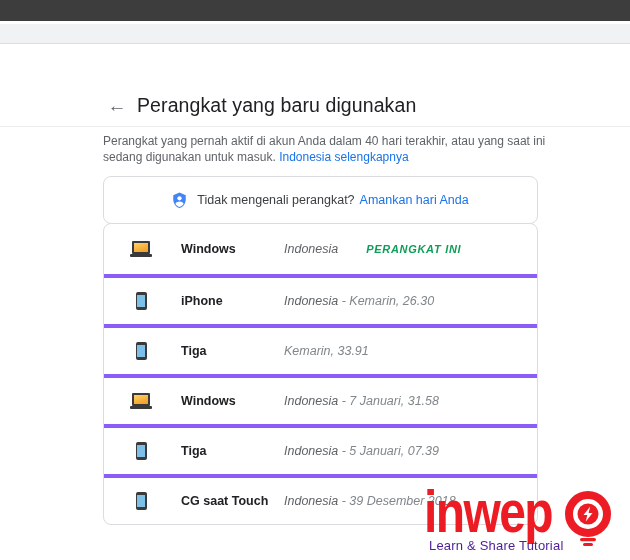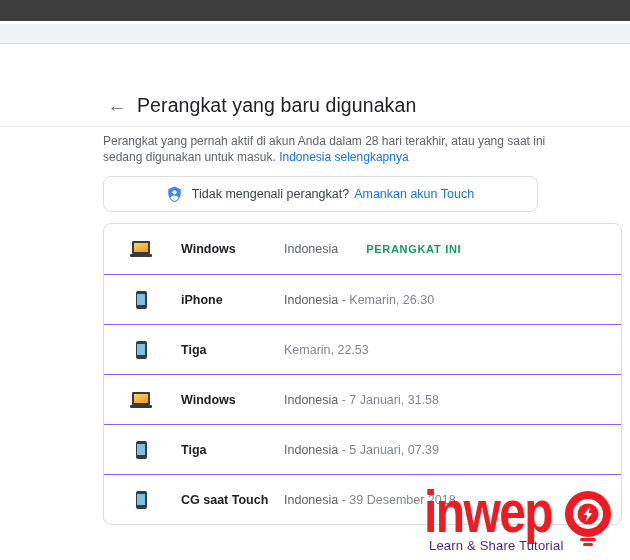--- a/index.html
+++ b/index.html
@@ -21,37 +21,37 @@
   }
   .page-title { font-size:19.5px; color:#202124; margin-left:7px; letter-spacing:0.1px; }
 
   .desc {
     position:absolute; top:133px; left:103px; width:452px;
     font-size:12px; line-height:16px; color:#5f6368;
   }
   .desc a { color:#1a73e8; text-decoration:none; }
 
   .alert-card {
-    position:absolute; top:176px; left:103px; width:435px; height:36px;
+    position:absolute; top:176px; left:103px; width:435px; height:48px;
     border:1px solid #dadce0; border-radius:8px; background:#fff;
     display:flex; align-items:center; justify-content:center;
     font-size:12.5px; color:#3c4043;
   }
   .alert-card .shield { display:flex; margin-right:10px; }
   .alert-card a { color:#1a73e8; text-decoration:none; margin-left:5px; }
 
   .device-card {
-    position:absolute; top:223px; left:103px; width:519px;
+    position:absolute; top:223px; left:103px; width:435px;
     border:1px solid #dadce0; border-radius:8px; background:#fff;
   }
   .device-row { height:50px; display:flex; align-items:center; cursor:pointer; }
-  .device-row + .device-row { border-top:1px solid #8b5cf6; }
+  .device-row + .device-row { border-top:4px solid #8b5cf6; }
   .icon-box { width:22px; margin-left:26px; display:flex; justify-content:center; align-items:center; flex:none; }
   .dev-name { margin-left:29px; width:103px; font-size:12.5px; font-weight:bold; color:#202124; flex:none; }
-  .dev-info { font-size:12.5px; color:#80868b; display:flex; align-items:center; white-space:pre; }
+  .dev-info { font-size:12.5px; color:#80868b; display:flex; align-items:center; white-space:pre;font-style:italic; }
   .dev-loc { color:#5f6368; }
   .dev-badge { margin-left:28px; font-size:11px; font-weight:bold; color:#0f9d58; letter-spacing:0.7px; }
 
   .laptop-icon { position:relative; width:22px; height:16px; }
   .laptop-screen {
     position:absolute; top:0; left:2px; width:18px; height:13px;
     border:2px solid #3a3a3a; border-radius:1px;
     background:linear-gradient(160deg,#ffd36b 0%,#f7b23b 55%,#ef9d2e 100%);
   }
   .laptop-base { position:absolute; left:0; bottom:0; width:22px; height:3px; background:#3a3a3a; border-radius:1px; }
@@ -72,34 +72,34 @@
 
 <div class="topbar"></div>
 <div class="subbar"></div>
 
 <div class="header">
   <div class="back-btn">←</div>
   <div class="page-title">Perangkat yang baru digunakan</div>
 </div>
 
 <div class="desc">
-  <span>Perangkat yang pernah aktif di akun Anda dalam 28 hari terakhir, atau yang saat ini sedang digunakan untuk masuk.</span>
+  <span>Perangkat yang pernah aktif di akun Anda dalam 40 hari terakhir, atau yang saat ini sedang digunakan untuk masuk.</span>
   <a href="#">Indonesia selengkapnya</a>
 </div>
 
 <div class="alert-card">
   <span class="shield">
     <svg width="15" height="17" viewBox="0 0 24 26">
       <path fill="#4285F4" d="M12 0L2 4.5v7c0 6.3 4.3 12.2 10 13.7 5.7-1.5 10-7.4 10-13.7v-7L12 0z"></path>
       <circle cx="12" cy="9.5" r="3.4" fill="#ffffff"></circle>
       <path fill="#ffffff" d="M12 14.6c-2.9 0-5.5 1.4-6.6 3.5 1.6 2.6 4 4.6 6.6 5.3 2.6-.7 5-2.7 6.6-5.3-1.1-2.1-3.7-3.5-6.6-3.5z"></path>
     </svg>
   </span>
   <span>Tidak mengenali perangkat?</span>
-  <a href="#">Amankan akun Touch</a>
+  <a href="#">Amankan hari Anda</a>
 </div>
 
 <div class="device-card">
 
   <div class="device-row">
     <span class="icon-box">
       <span class="laptop-icon">
           <span class="laptop-screen"></span>
           <span class="laptop-base"></span>
         </span>
@@ -131,21 +131,21 @@
   <div class="device-row">
     <span class="icon-box">
       <span class="phone-icon">
           <span class="phone-screen"></span>
         </span>
     </span>
     <span class="dev-name">Tiga</span>
     <span class="dev-info">
       <span class="dev-loc"></span>
       <span class="dev-sep"></span>
-      <span class="dev-time">Kemarin, 22.53</span>
+      <span class="dev-time">Kemarin, 33.91</span>
       <span class="dev-badge"></span>
     </span>
   </div>
 
   <div class="device-row">
     <span class="icon-box">
       <span class="laptop-icon">
           <span class="laptop-screen"></span>
           <span class="laptop-base"></span>
         </span>

